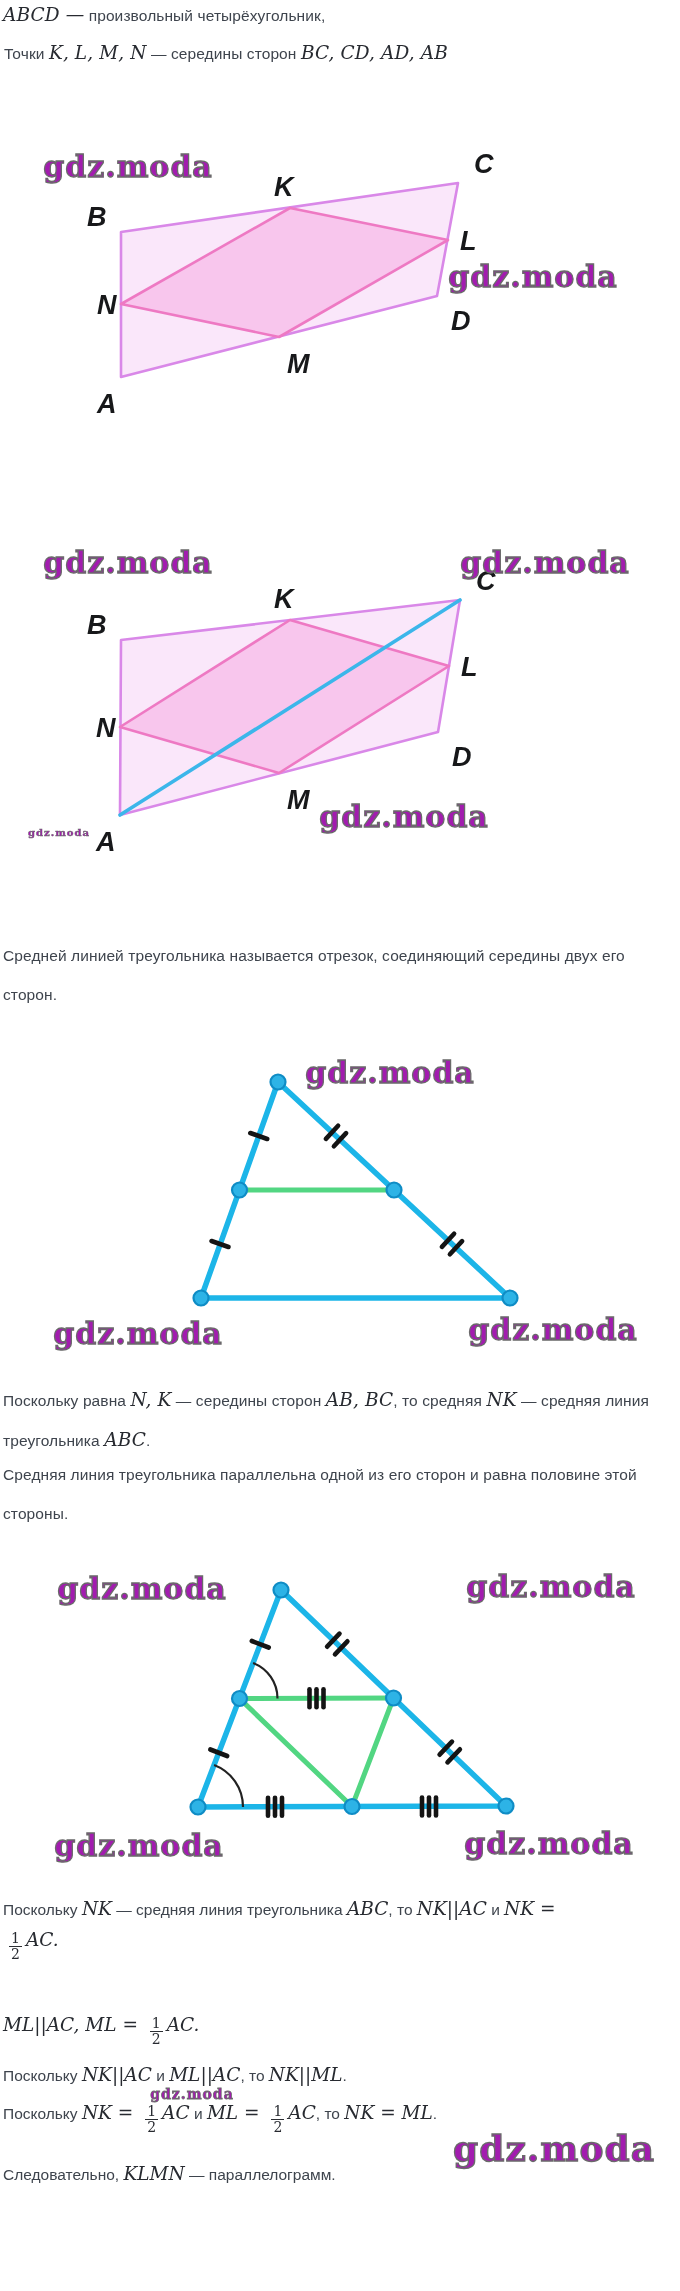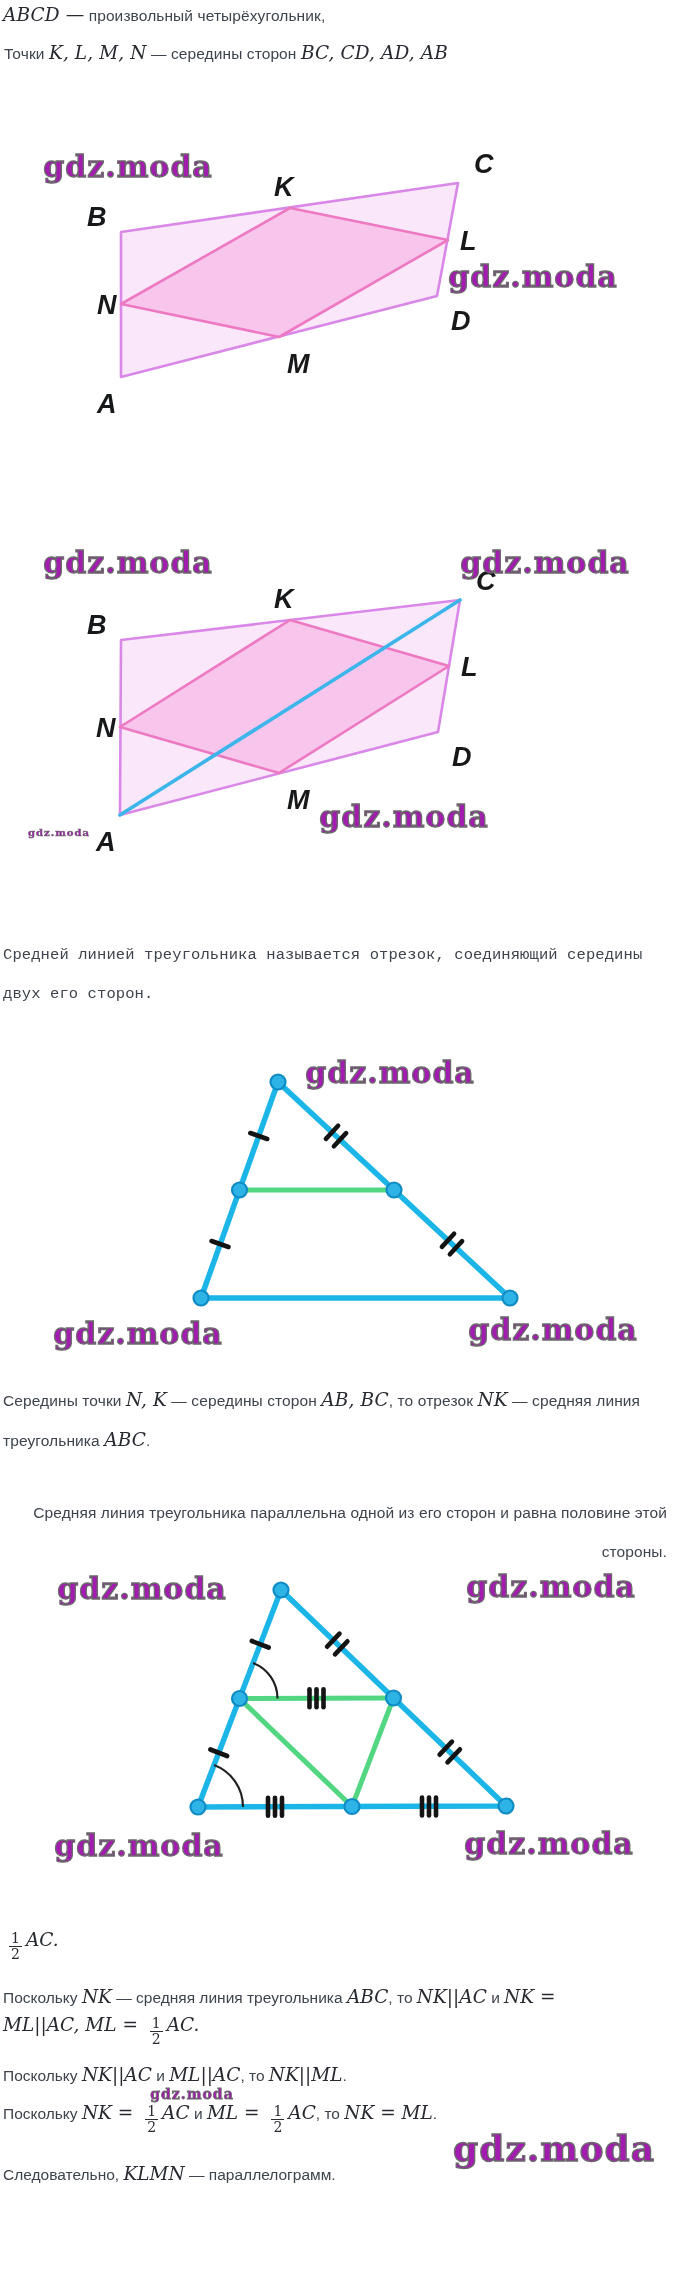--- a/index.html
+++ b/index.html
@@ -75,21 +75,21 @@
       <text class="lbl" x="274" y="68">K</text>
       <text class="lbl" x="461" y="136">L</text>
       <text class="lbl" x="287" y="269">M</text>
     </svg>
   </div>
   <div class="wm" style="left:128px;top:562px;">gdz.moda</div>
   <div class="wm" style="left:545px;top:562px;">gdz.moda</div>
   <div class="wm" style="left:404px;top:816px;">gdz.moda</div>
   <div class="wm tiny" style="left:59px;top:832px;">gdz.moda</div>
 
-  <div class="abs txt" style="left:3px;top:936px;width:664px;font-family:Liberation Mono, monospace;">Средней линией треугольника называется отрезок, соединяющий середины двух его сторон.</div>
+  <div class="abs txt" style="left:3px;top:936px;width:664px;">Средней линией треугольника называется отрезок, соединяющий середины двух его сторон.</div>
 
   <div class="abs" style="left:0;top:1040px;width:680px;height:330px;">
     <svg width="680" height="330" viewBox="0 0 680 330">
       <polygon class="tri" points="278,42 201,258 510,258"></polygon>
       <line class="mid" x1="239.5" y1="150" x2="394" y2="150"></line>
       <line class="tick" x1="250.3" y1="93" x2="267.2" y2="99"></line>
       <line class="tick" x1="211.5" y1="201" x2="228.5" y2="207"></line>
       <line class="tick" x1="325.9" y1="98.9" x2="338.1" y2="85.7"></line>
       <line class="tick" x1="333.9" y1="106.3" x2="346.1" y2="93.1"></line>
       <line class="tick" x1="441.9" y1="206.9" x2="454.1" y2="193.7"></line>
@@ -99,23 +99,23 @@
       <circle class="dot" cx="510" cy="258" r="7.5"></circle>
       <circle class="dot" cx="239.5" cy="150" r="7.5"></circle>
       <circle class="dot" cx="394" cy="150" r="7.5"></circle>
     </svg>
   </div>
   <div class="wm" style="left:390px;top:1072px;">gdz.moda</div>
   <div class="wm" style="left:138px;top:1333px;">gdz.moda</div>
   <div class="wm" style="left:553px;top:1329px;">gdz.moda</div>
 
   <div class="abs txt" style="left:3px;top:1380px;width:668px;">
-    <span>Середины точки </span><span class="m">N, K</span><span> — середины сторон </span><span class="m">AB, BC</span><span>, то отрезок </span><span class="m">NK</span><span> — средняя линия треугольника </span><span class="m">ABC</span><span>.</span>
+    <span>Поскольку равна </span><span class="m">N, K</span><span> — середины сторон </span><span class="m">AB, BC</span><span>, то средняя </span><span class="m">NK</span><span> — средняя линия треугольника </span><span class="m">ABC</span><span>.</span>
   </div>
-  <div class="abs txt" style="left:3px;top:1493px;width:664px;text-align:right;">Средняя линия треугольника параллельна одной из его сторон и равна половине этой стороны.</div>
+  <div class="abs txt" style="left:3px;top:1455px;width:664px;">Средняя линия треугольника параллельна одной из его сторон и равна половине этой стороны.</div>
 
   <div class="abs" style="left:0;top:1550px;width:680px;height:335px;">
     <svg width="680" height="335" viewBox="0 0 680 335">
       <polygon class="tri" points="281,40 198,257 506,256"></polygon>
       <line class="mid" x1="239.5" y1="148.5" x2="393.5" y2="148"></line>
       <line class="mid" x1="239.5" y1="148.5" x2="352" y2="256.5"></line>
       <line class="mid" x1="393.5" y1="148" x2="352" y2="256.5"></line>
       <path class="arc" d="M253.1,113 A38,38 0 0 1 277.5,148.5"></path>
       <path class="arc" d="M214.1,215 A45,45 0 0 1 243,256.9"></path>
       <line class="tick" x1="251.8" y1="91" x2="268.7" y2="97.5"></line>
@@ -139,21 +139,21 @@
       <circle class="dot" cx="239.5" cy="148.5" r="7.5"></circle>
       <circle class="dot" cx="393.5" cy="148" r="7.5"></circle>
       <circle class="dot" cx="352" cy="256.5" r="7.5"></circle>
     </svg>
   </div>
   <div class="wm" style="left:142px;top:1588px;">gdz.moda</div>
   <div class="wm" style="left:551px;top:1586px;">gdz.moda</div>
   <div class="wm" style="left:139px;top:1845px;">gdz.moda</div>
   <div class="wm" style="left:549px;top:1843px;">gdz.moda</div>
 
-  <div class="fline" style="top:1980px;">
+  <div class="fline" style="top:1892px;">
     <span>Поскольку </span><span class="m">NK</span><span> — средняя линия треугольника </span><span class="m">ABC</span><span>, то </span><span class="m">NK||AC</span><span> и </span><span class="m">NK =</span>
   </div>
   <div class="fline" style="top:1923px;">
     <span class="frac"><span class="n">1</span><span class="d">2</span></span><span class="m">AC.</span>
   </div>
   <div class="fline" style="top:2008px;">
     <span class="m">ML||AC,  ML = </span><span class="frac"><span class="n">1</span><span class="d">2</span></span><span class="m">AC.</span>
   </div>
   <div class="fline" style="top:2058px;text-align:right;">
     <span>Поскольку </span><span class="m">NK||AC</span><span> и </span><span class="m">ML||AC</span><span>, то </span><span class="m">NK||ML</span><span>.</span>

